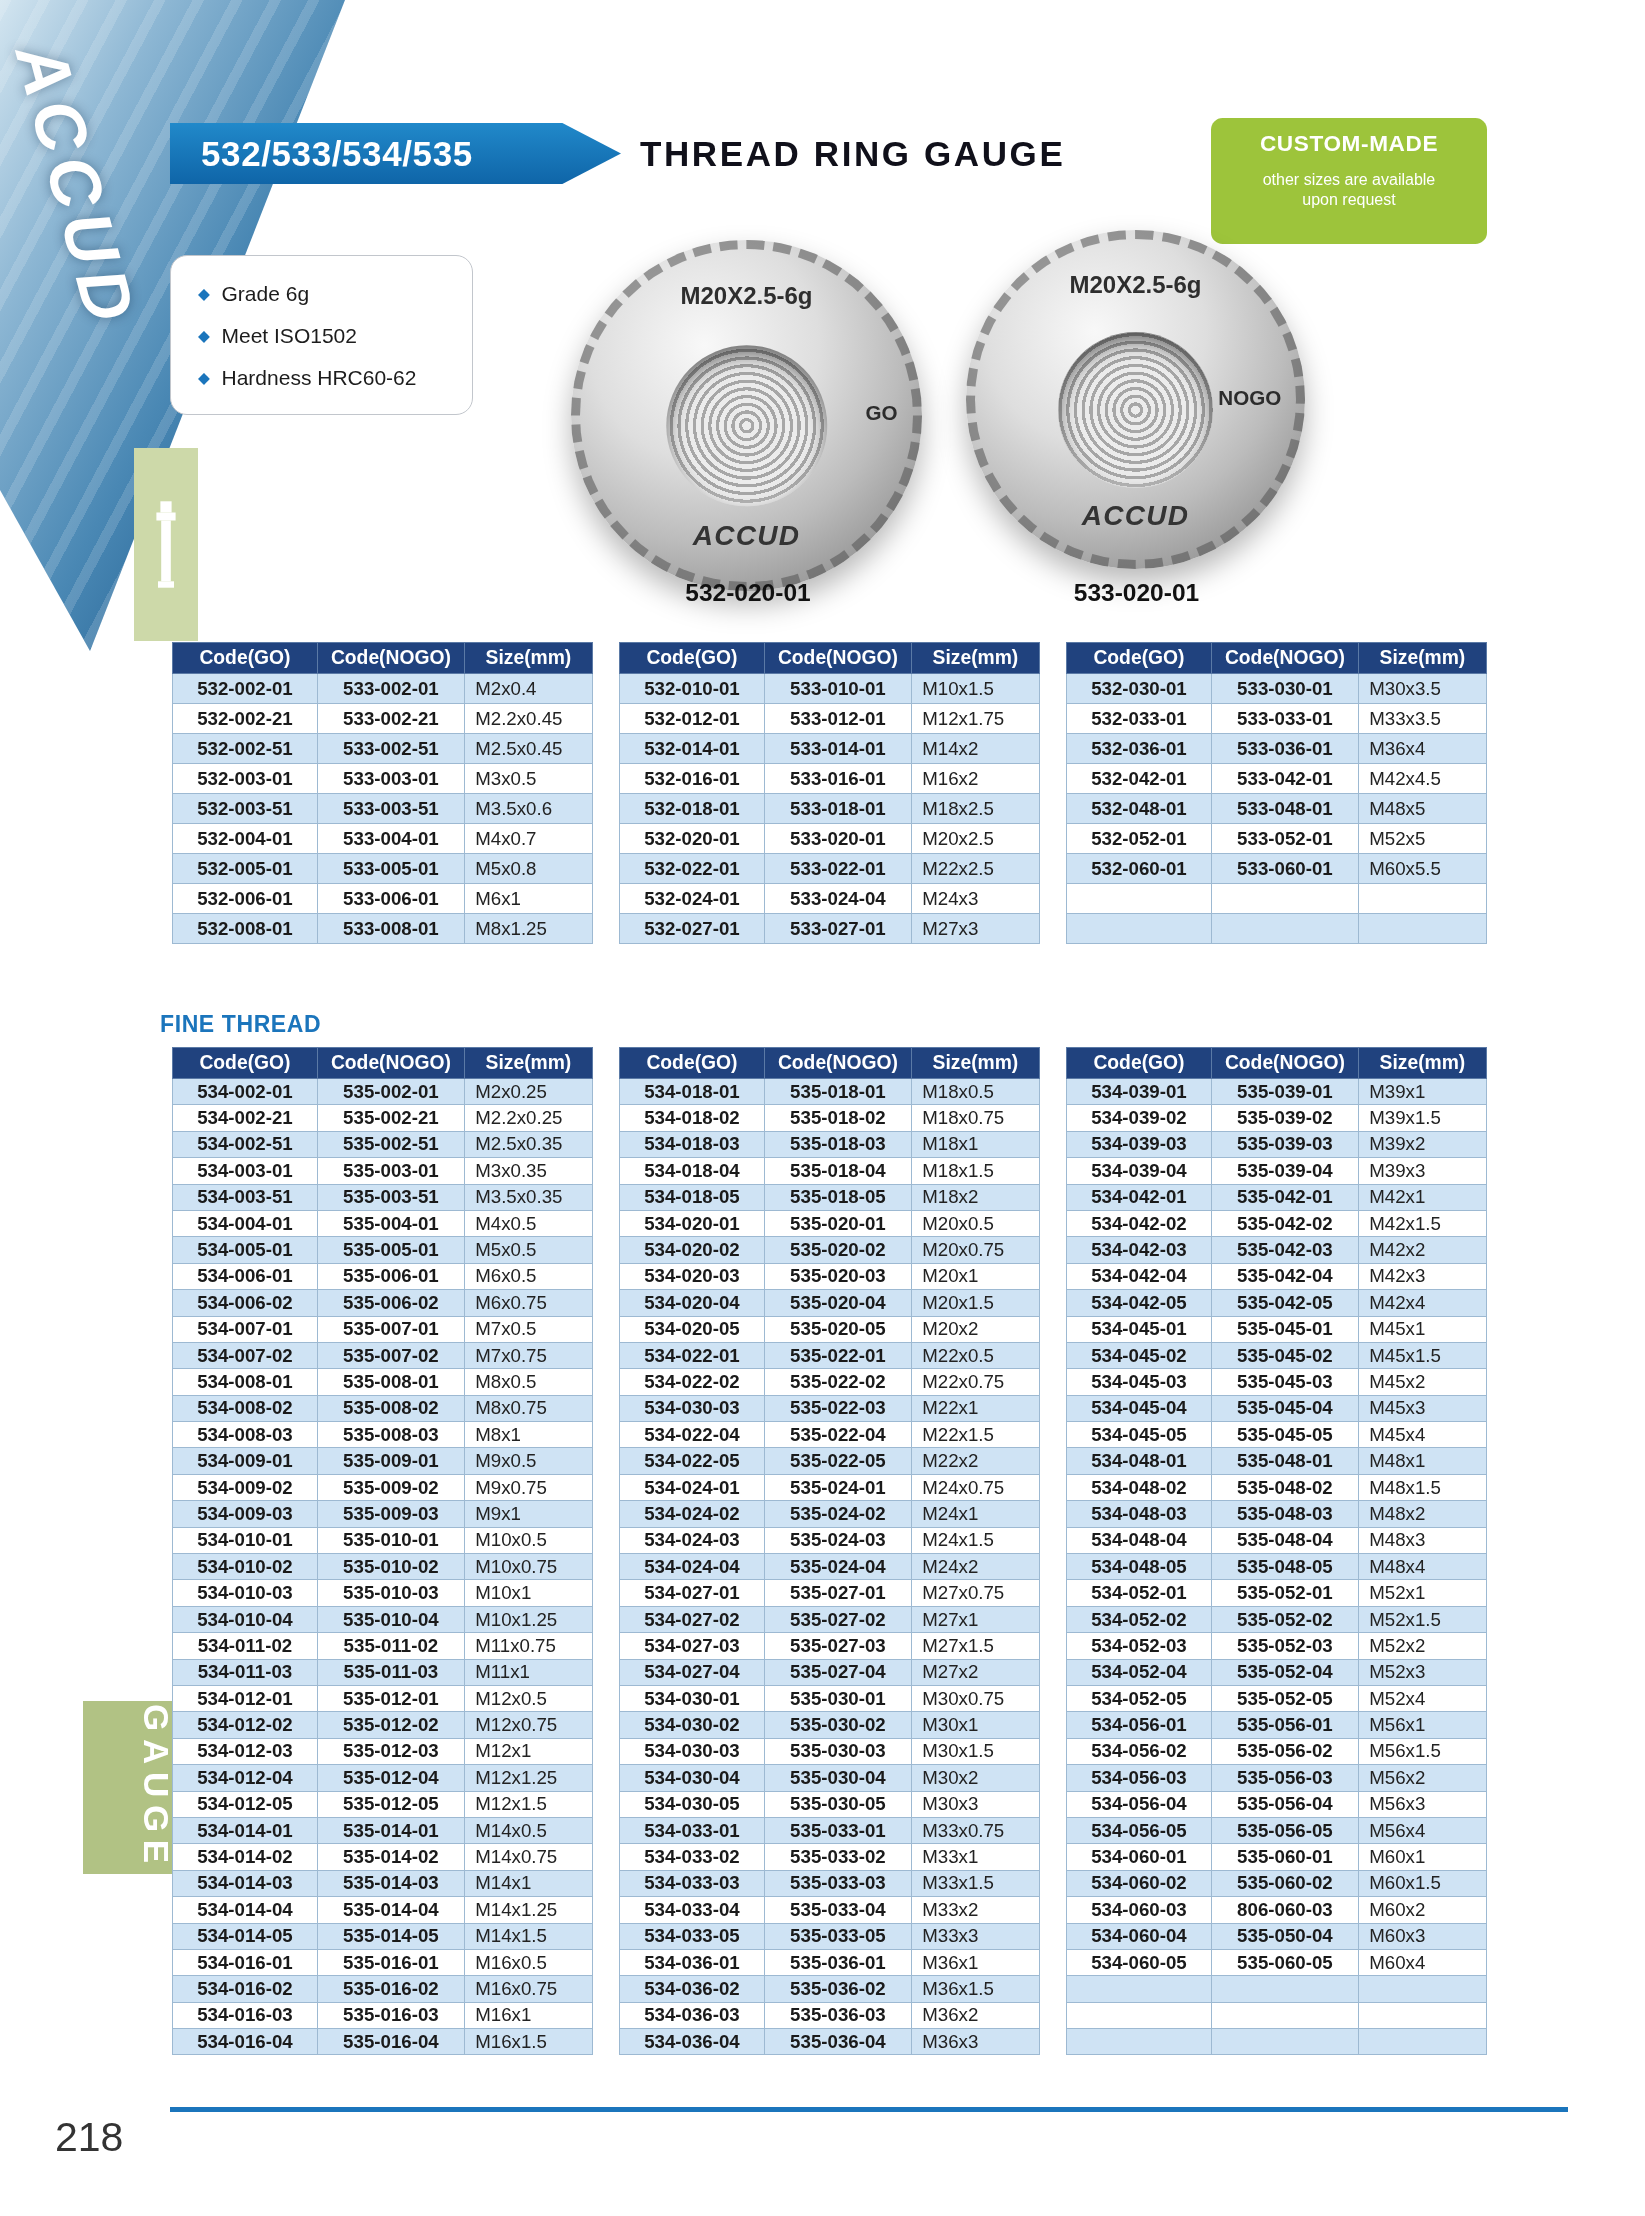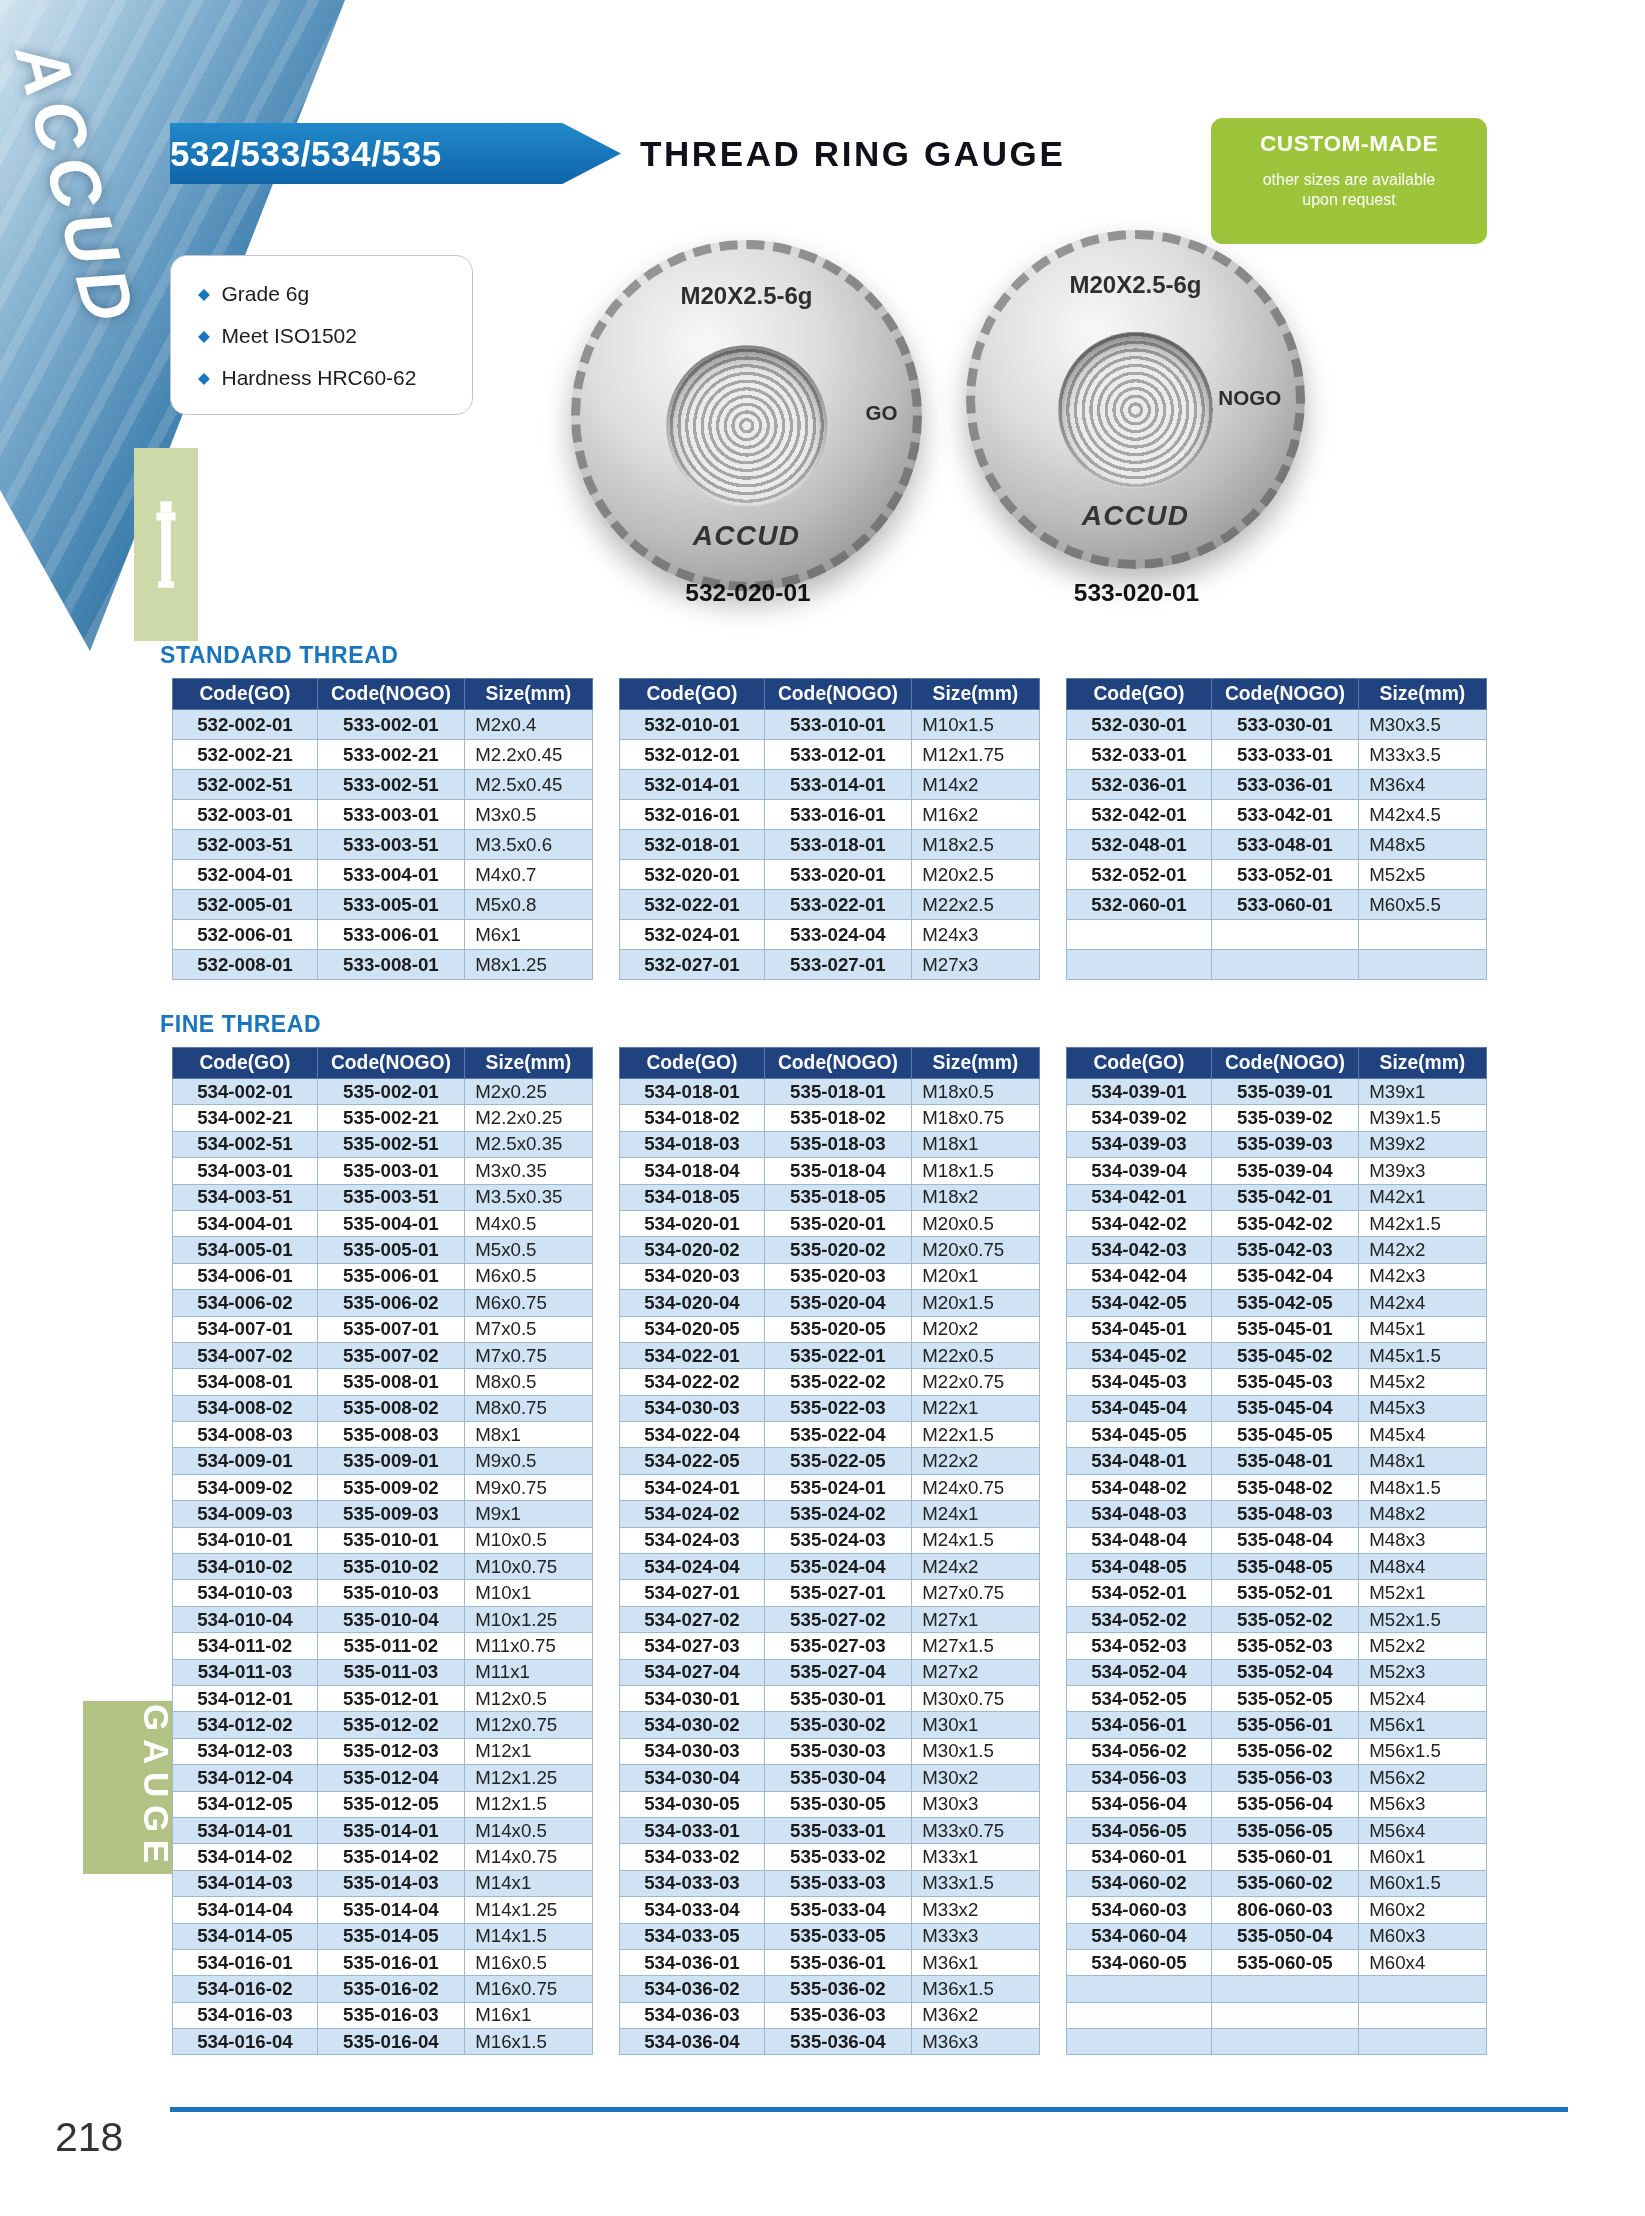--- a/index.html
+++ b/index.html
@@ -37,21 +37,21 @@
     writing-mode:vertical-rl; font-size:35px; font-weight:bold; letter-spacing:7.7px;
   }
   .page-number { position:absolute; left:55px; top:2114px; font-size:41px; color:#333; }
 
   
   .model-banner {
     position:absolute; left:170px; top:123px; width:451px; height:61px;
     background:linear-gradient(180deg,#2189ca,#0f65a8);
     clip-path:polygon(0 0, 87% 0, 100% 50%, 87% 100%, 0 100%);
     color:#fff; font-size:35px; font-weight:bold; line-height:61px;
-    letter-spacing:0.6px;
+    padding-left:31px; letter-spacing:0.6px;
   }
   .page-title {
     position:absolute; left:640px; top:134px;
     font-size:35px; font-weight:bold; color:#10101a; letter-spacing:2.6px;
   }
   .custom-badge {
     position:absolute; left:1211px; top:118px; width:276px; height:126px;
     background:#9dc43b; border-radius:11.6px; color:#fff; text-align:center; padding-top:13px;
   }
   .custom-badge .badge-title { font-size:22.6px; font-weight:bold; letter-spacing:0.6px; }
@@ -167,21 +167,20 @@
   <div class="ring ring2">
     <div class="marking">M20X2.5-6g</div>
     <div class="type-label">NOGO</div>
     <div class="hole"></div>
     <div class="brand-mark">ACCUD</div>
   </div>
   <div class="product-code code1">532-020-01</div>
   <div class="product-code code2">533-020-01</div>
 
   <div class="section standard">
-    <div class="section-title">STANDARD THREAD</div>
     <div class="tables-row">
         <table class="gauge-table">
           <colgroup>
             <col style="width: 34.5%;">
             <col style="width: 35%;">
             <col style="width: 30.5%;">
           </colgroup>
           <thead>
             <tr>
               <th>Code(GO)</th>

